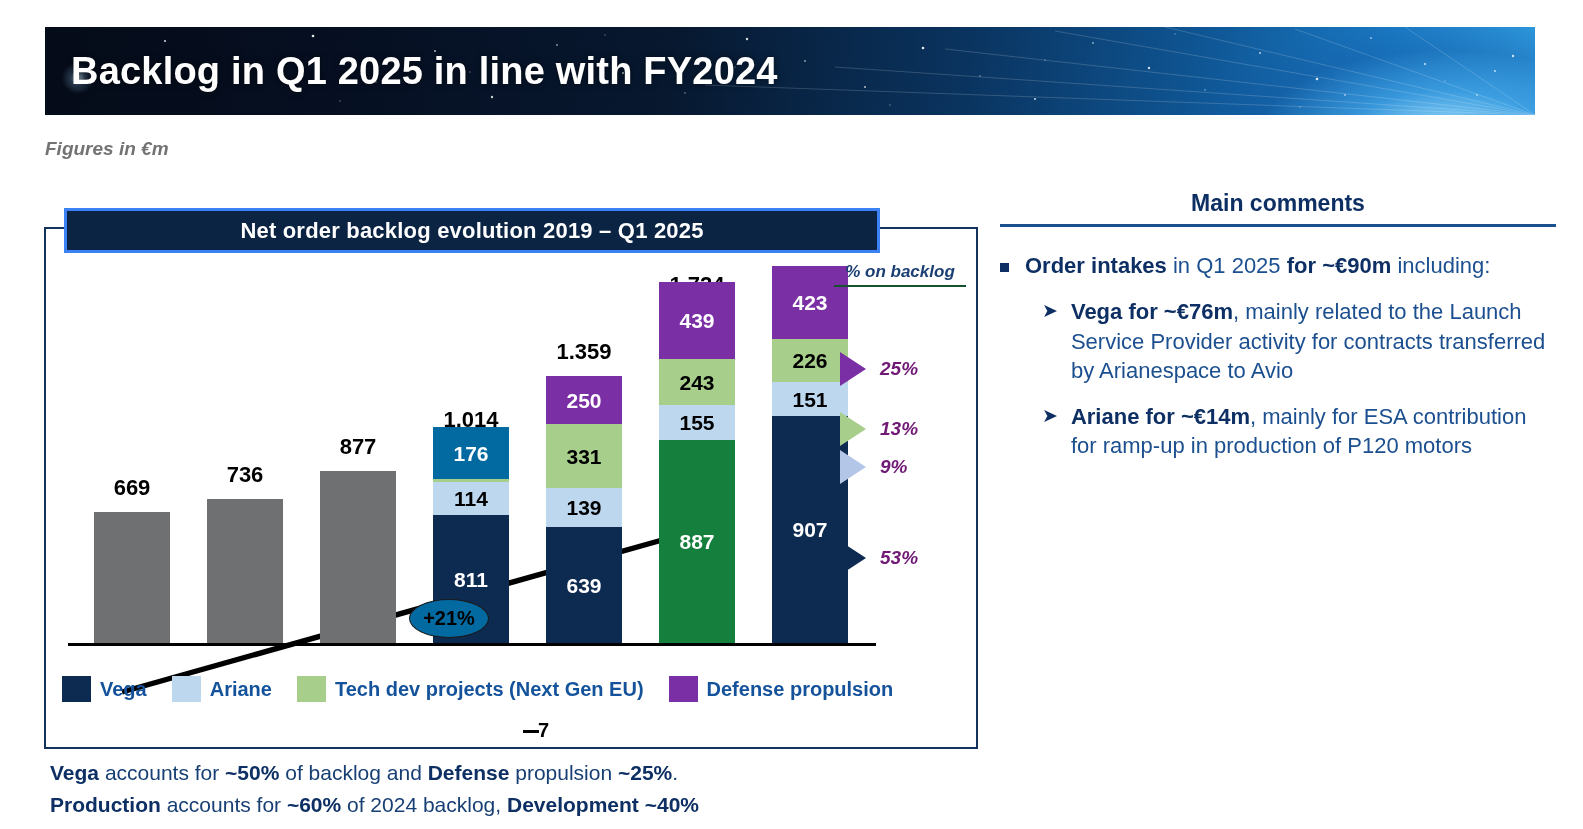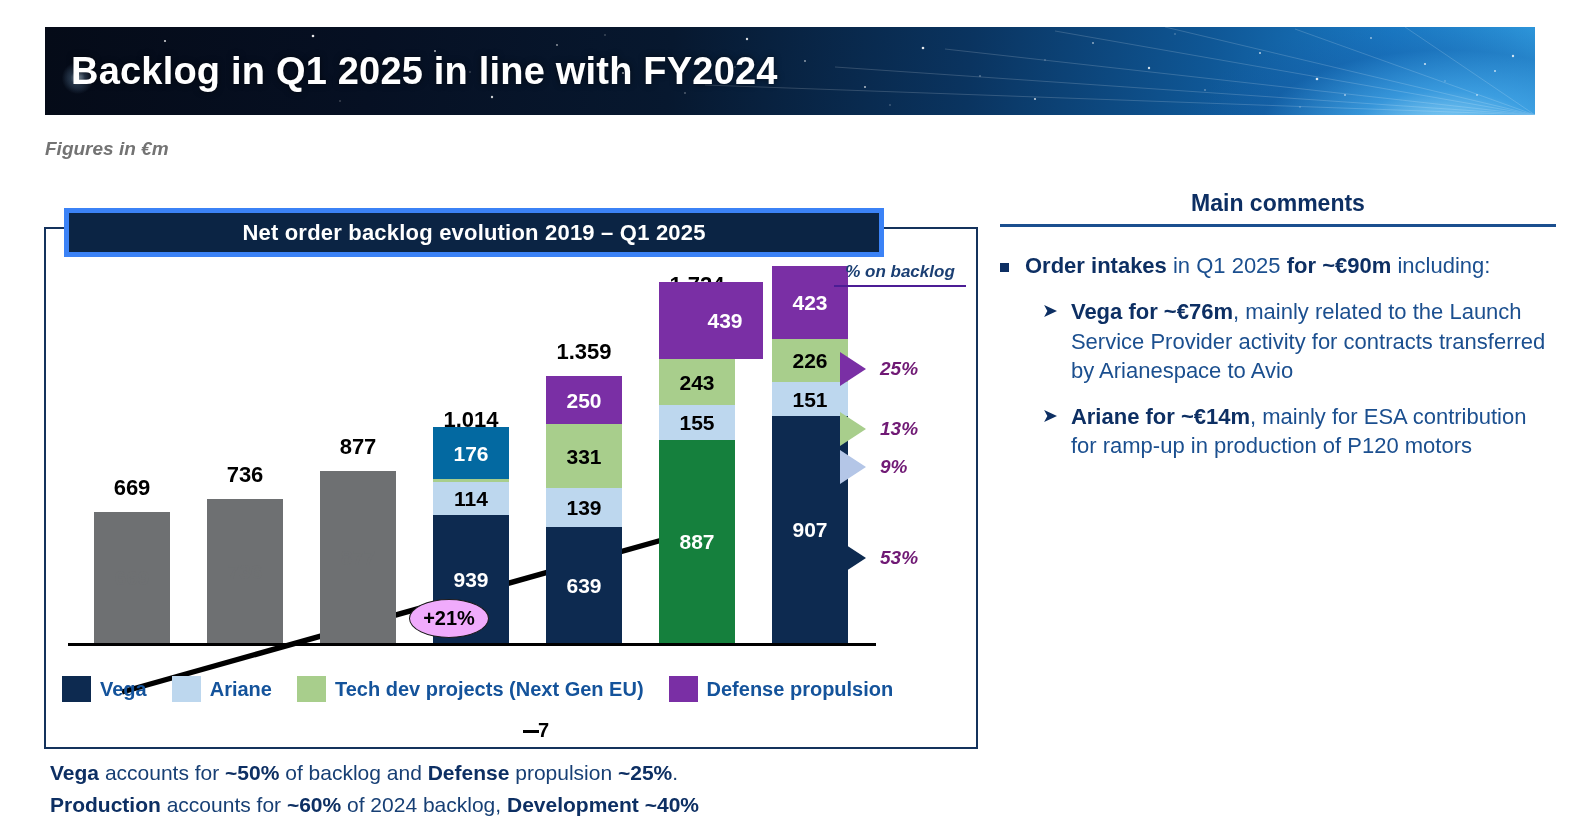--- a/index.html
+++ b/index.html
@@ -33,21 +33,21 @@
     font-size:19px;font-style:italic;font-weight:bold;color:#737373;margin-top:12px;
   }
 
   
   #chart-panel{
     position:absolute;left:44px;top:227px;width:930px;height:518px;
     border:2px solid #14325c;background:#fff;
   }
   #chart-title-box{
     position:absolute;left:64px;top:208px;width:810px;height:39px;
-    background:#0b2444;border:5px solid #3b82f6;
+    background:#0b2444;border:3px solid #3b82f6;
     display:flex;align-items:center;justify-content:center;z-index:6;
   }
   #chart-title-text{color:#fff;font-size:22px;font-weight:bold;letter-spacing:.2px;}
 
   
   #plot{
     position:absolute;left:44px;top:247px;width:930px;height:498px;
   }
   #axis-line{
     position:absolute;left:24px;top:396px;width:808px;height:3px;background:#000;
@@ -59,34 +59,34 @@
   .seg span{font-size:21px;font-weight:bold;line-height:1;}
   .total-lbl{
     position:absolute;width:120px;left:-22px;text-align:center;
     font-size:22px;font-weight:bold;color:#000;
   }
 
   
   #growth-arrow{position:absolute;left:0;top:0;width:930px;height:498px;pointer-events:none;}
   #growth-badge{
     position:absolute;left:365px;top:352px;width:78px;height:37px;
-    border:1.6px solid #1a1a1a;border-radius:50%;background:#f0abfc;
+    border:1.6px solid #1a1a1a;border-radius:50%;background:#0369a1;
     display:flex;align-items:center;justify-content:center;z-index:4;text-align:right;
   }
   #growth-badge span{font-size:20px;font-weight:bold;color:#000;}
 
   
   #callout-7{position:absolute;left:494px;top:472px;font-size:20px;font-weight:bold;color:#000;z-index:5;}
   #callout-7-line{position:absolute;left:479px;top:483px;width:16px;height:2.5px;background:#000;z-index:5;}
 
   
   #pct-header{
     position:absolute;left:834px;top:262px;width:132px;text-align:center;
     font-size:17px;font-style:italic;font-weight:bold;color:#1b3f73;
-    border-bottom:2px solid #4c1d95;padding-bottom:3px;
+    border-bottom:2px solid #14532d;padding-bottom:3px;
   }
   .pct-row{position:absolute;left:840px;display:flex;align-items:center;gap:14px;}
   .pct-tri{width:0;height:0;border-top:17px solid transparent;border-bottom:17px solid transparent;}
   .pct-val{font-size:19px;font-style:italic;font-weight:bold;color:#701a75;}
 
   
   #legend{
     position:absolute;left:62px;top:676px;display:flex;align-items:center;gap:11px;
   }
   .lg-item{display:flex;align-items:center;gap:9px;margin-right:14px;}
@@ -226,21 +226,21 @@
     <div class="total-lbl" style="bottom:210px;">1.014</div>
     <div class="bar-stack">
       <div class="seg" style="height:52px;background:#0369a1;">
         <span style="color:#fff;">176</span>
       </div>
       <div class="seg" style="height:3px;background:#a8ce8c;"></div>
       <div class="seg" style="height:33px;background:#bdd7ee;">
         <span style="color:#000;">114</span>
       </div>
       <div class="seg" style="height:128px;background:#0d2a50;">
-        <span style="color:#fff;">939</span>
+        <span style="color:#fff;">811</span>
       </div>
     </div>
 
   </div>
 
   <div class="bar-group" style="left:502px;">
     <div class="total-lbl" style="bottom:278px;">1.359</div>
     <div class="bar-stack">
       <div class="seg" style="height:48px;background:#7a2fa5;">
         <span style="color:#fff;">250</span>
@@ -254,21 +254,21 @@
       <div class="seg" style="height:116px;background:#0d2a50;">
         <span style="color:#fff;">639</span>
       </div>
     </div>
 
   </div>
 
   <div class="bar-group" style="left:615px;">
     <div class="total-lbl" style="bottom:345px;">1.724</div>
     <div class="bar-stack">
-      <div class="seg" style="height:77px;background:#7a2fa5;padding-left:28px;">
+      <div class="seg" style="height:77px;background:#7a2fa5;">
         <span style="color:#fff;">439</span>
       </div>
       <div class="seg" style="height:46px;background:#a8ce8c;">
         <span style="color:#000;">243</span>
       </div>
       <div class="seg" style="height:35px;background:#bdd7ee;">
         <span style="color:#000;">155</span>
       </div>
       <div class="seg" style="height:203px;background:#15803d;">
         <span style="color:#fff;">887</span>

